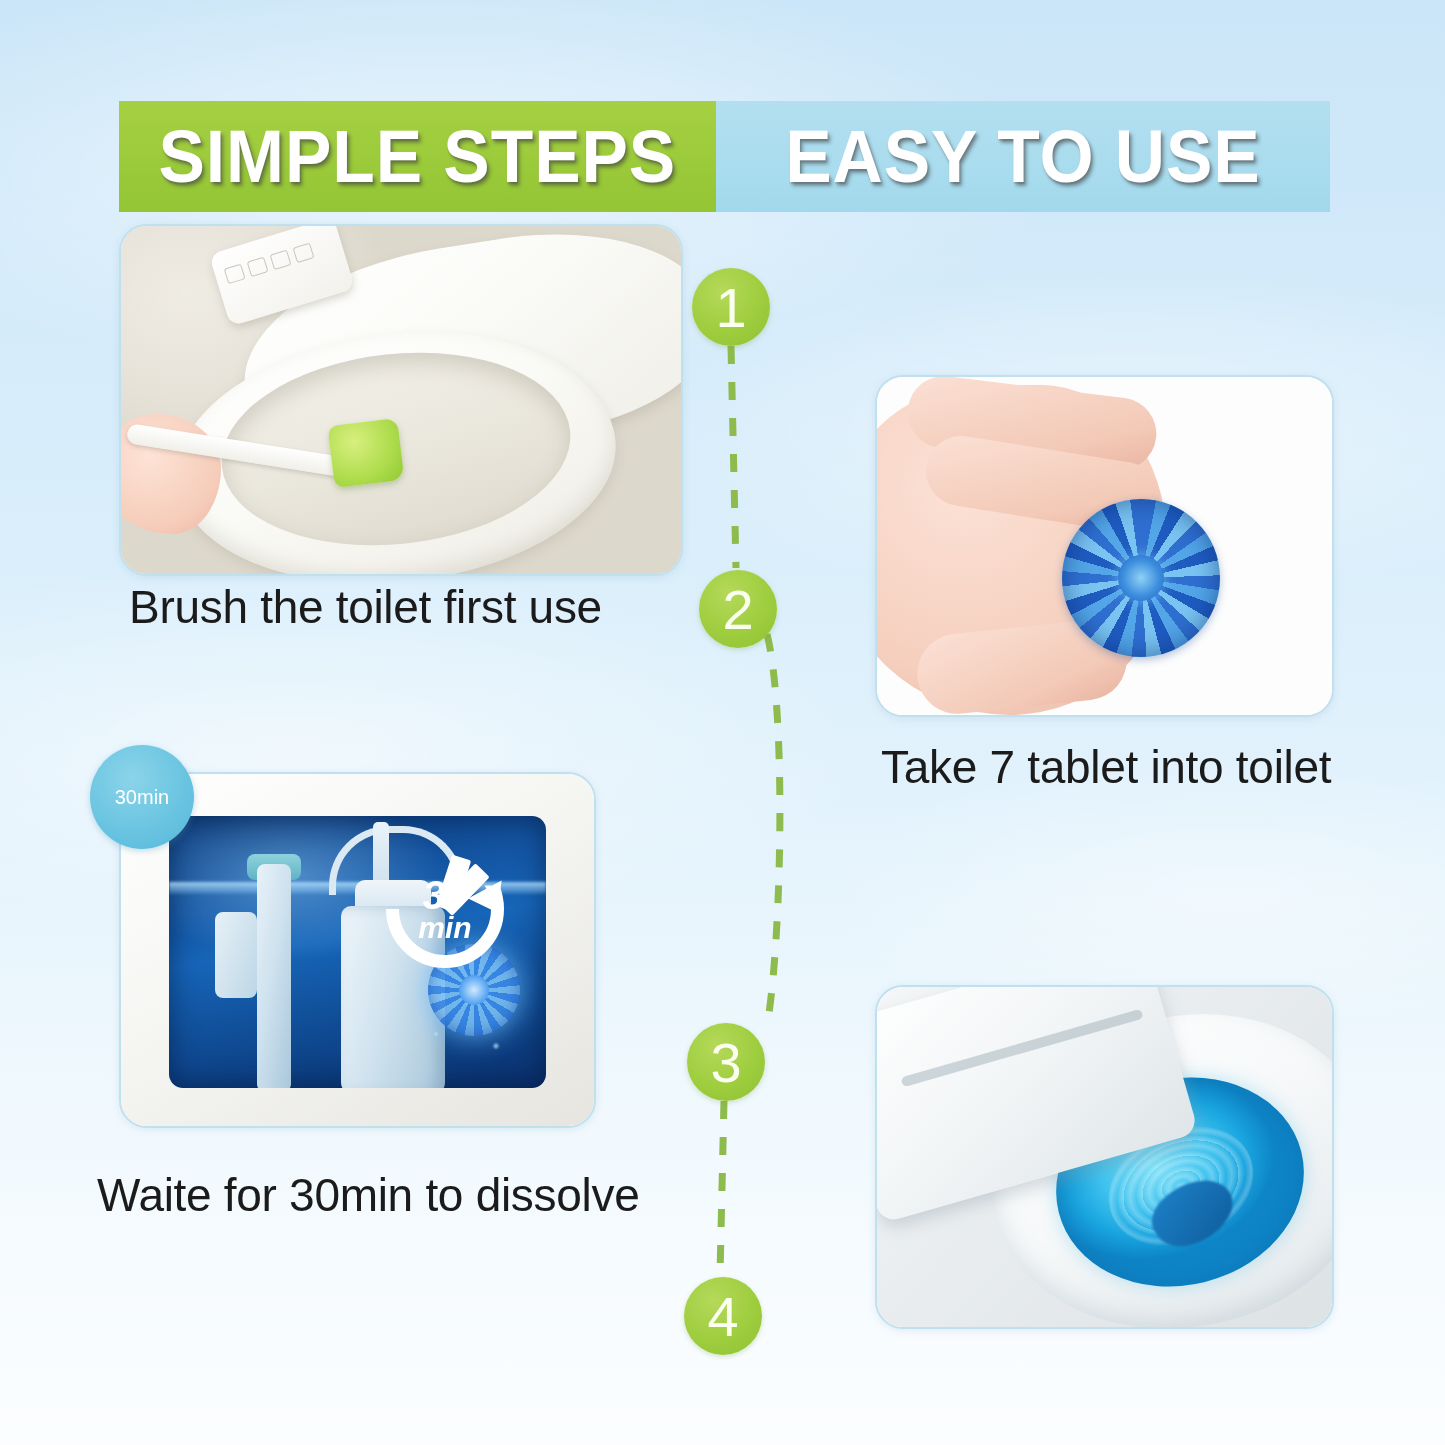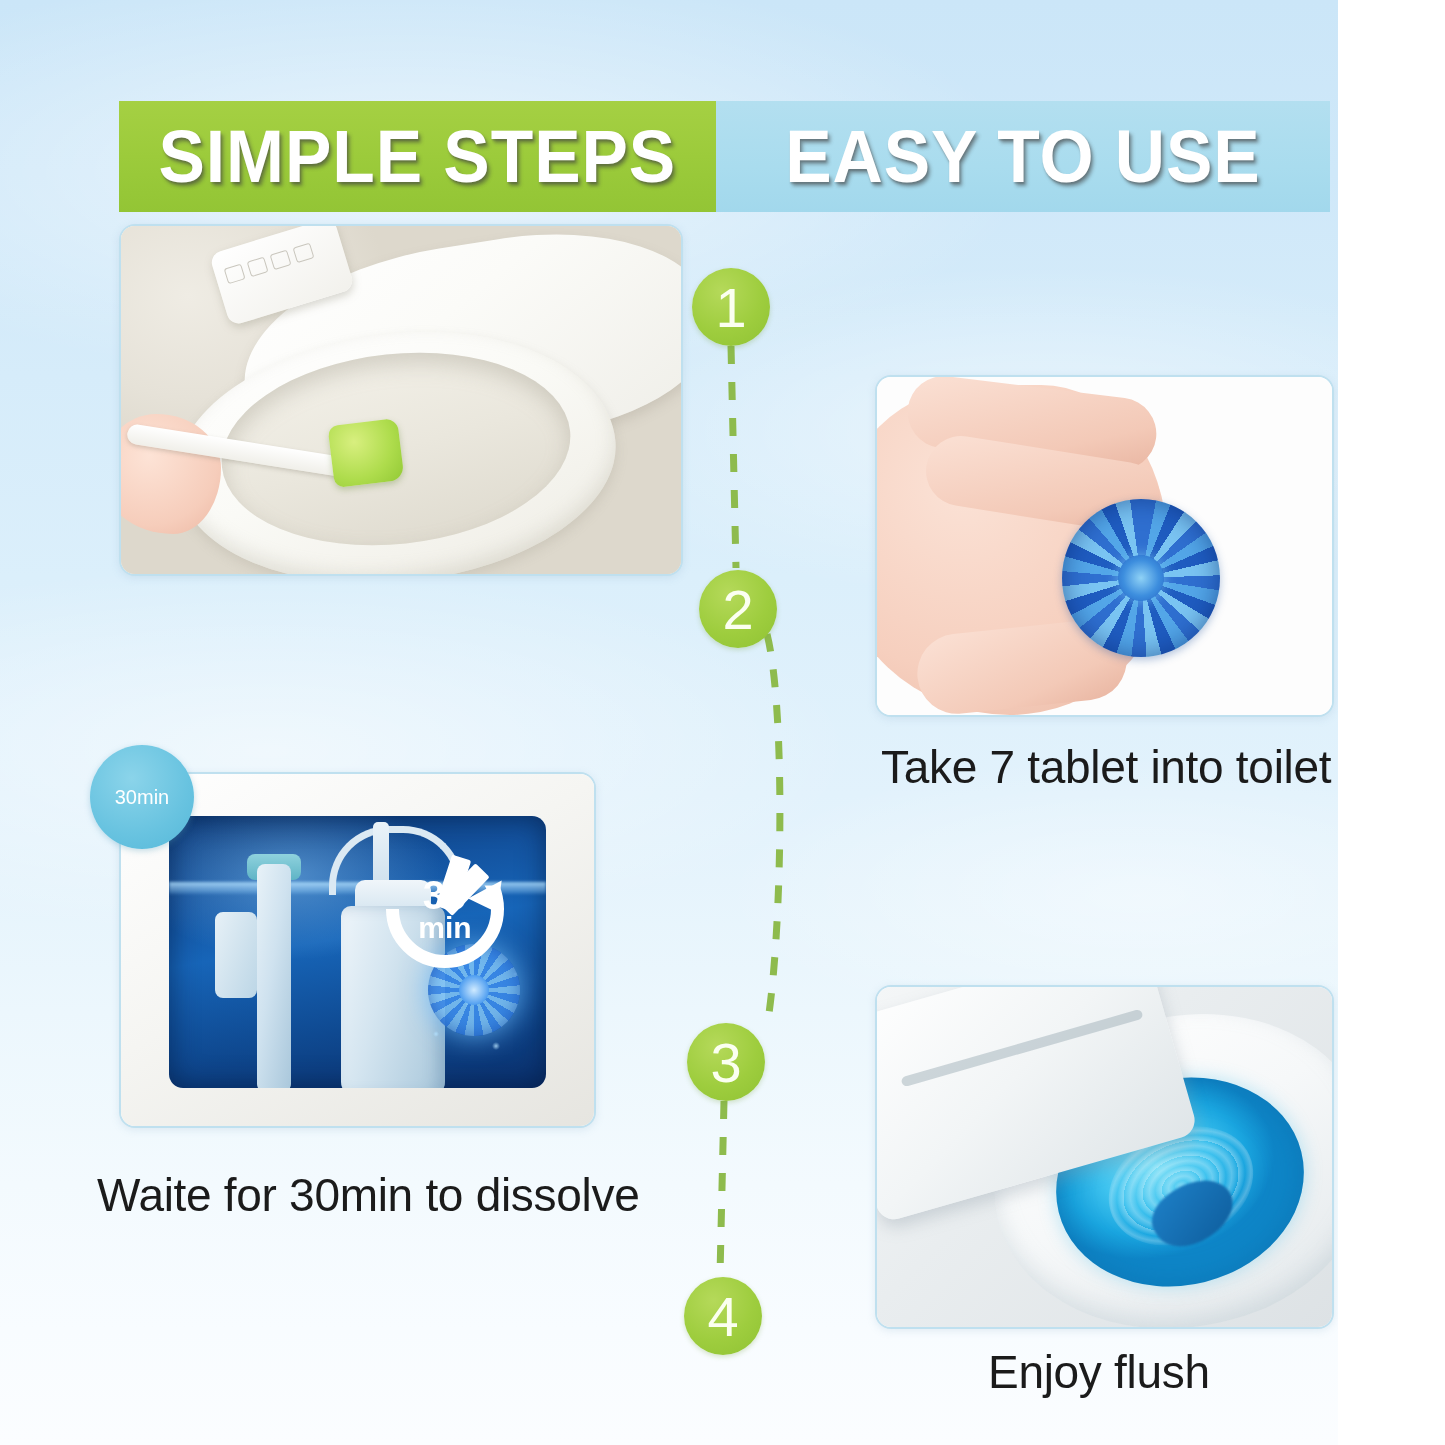--- a/index.html
+++ b/index.html
@@ -6,21 +6,21 @@
     margin: 0;
     padding: 0;
     background: #ffffff;
   }
   body {
     font-family: "Liberation Sans", sans-serif;
   }
 
   #page {
     position: relative;
-    width: 1338px;
+    width: 1445px;
     height: 1445px;
     overflow: hidden;
     background:
       radial-gradient(ellipse 900px 300px at 30% 12%, rgba(255,255,255,0.55), rgba(255,255,255,0) 70%),
       radial-gradient(ellipse 700px 240px at 78% 30%, rgba(255,255,255,0.45), rgba(255,255,255,0) 70%),
       radial-gradient(ellipse 820px 260px at 20% 52%, rgba(255,255,255,0.50), rgba(255,255,255,0) 72%),
       radial-gradient(ellipse 600px 200px at 85% 62%, rgba(255,255,255,0.40), rgba(255,255,255,0) 70%),
       linear-gradient(180deg,
          #cbe6f8 0%,
          #cfe8f9 12%,
@@ -67,25 +67,26 @@
     text-shadow:
        3px 4px 4px rgba(60,60,60,0.45),
        1px 2px 2px rgba(80,80,80,0.35);
     white-space: nowrap;
     transform: scaleX(0.94);
   }
 
   
   .card {
     position: absolute;
-    border-radius: 16px;
+    border-radius: 28px;
     border: 2px solid #bfe0ef;
     background: #ffffff;
     overflow: hidden;
     box-shadow: 0 2px 8px rgba(120,160,190,0.18);
+    font-style: italic;
   }
   .photo {
     position: absolute;
     inset: 0;
     overflow: hidden;
   }
 
   .caption {
     position: absolute;
     font-family: "Liberation Sans", sans-serif;
@@ -429,20 +430,21 @@
         <i style="left:10px;"></i>
           <i style="left:34px;"></i>
         <i style="left:58px;"></i>
           <i style="left:82px;"></i>
       </div>
       <div class="p1-hand"></div>
       <div class="p1-brushstick"></div>
       <div class="p1-brushhead"></div>
     </div>
   </div>
+  <div class="caption" style="left:129px; top:580px;">Brush the toilet first use</div>
 
   <div class="card" id="card2">
     <div class="photo">
       <div class="p2-bg"></div>
       <div class="p2-hand"></div>
       <div class="p2-f1"></div>
       <div class="p2-f2"></div>
       <div class="p2-f3"></div>
       <div class="p2-tablet"></div>
     </div>
@@ -487,15 +489,14 @@
       <div class="p4-bg"></div>
       <div class="p4-rim"></div>
       <div class="p4-water">
         <div class="p4-swirl"></div>
         <div class="p4-deep"></div>
       </div>
       <div class="p4-tank"></div>
       <div class="p4-tank-line"></div>
     </div>
   </div>
-  <div class="caption" style="left:988px; top:1345px;">Enjoy flush</div>
 
 </div>
 
 </body></html>

